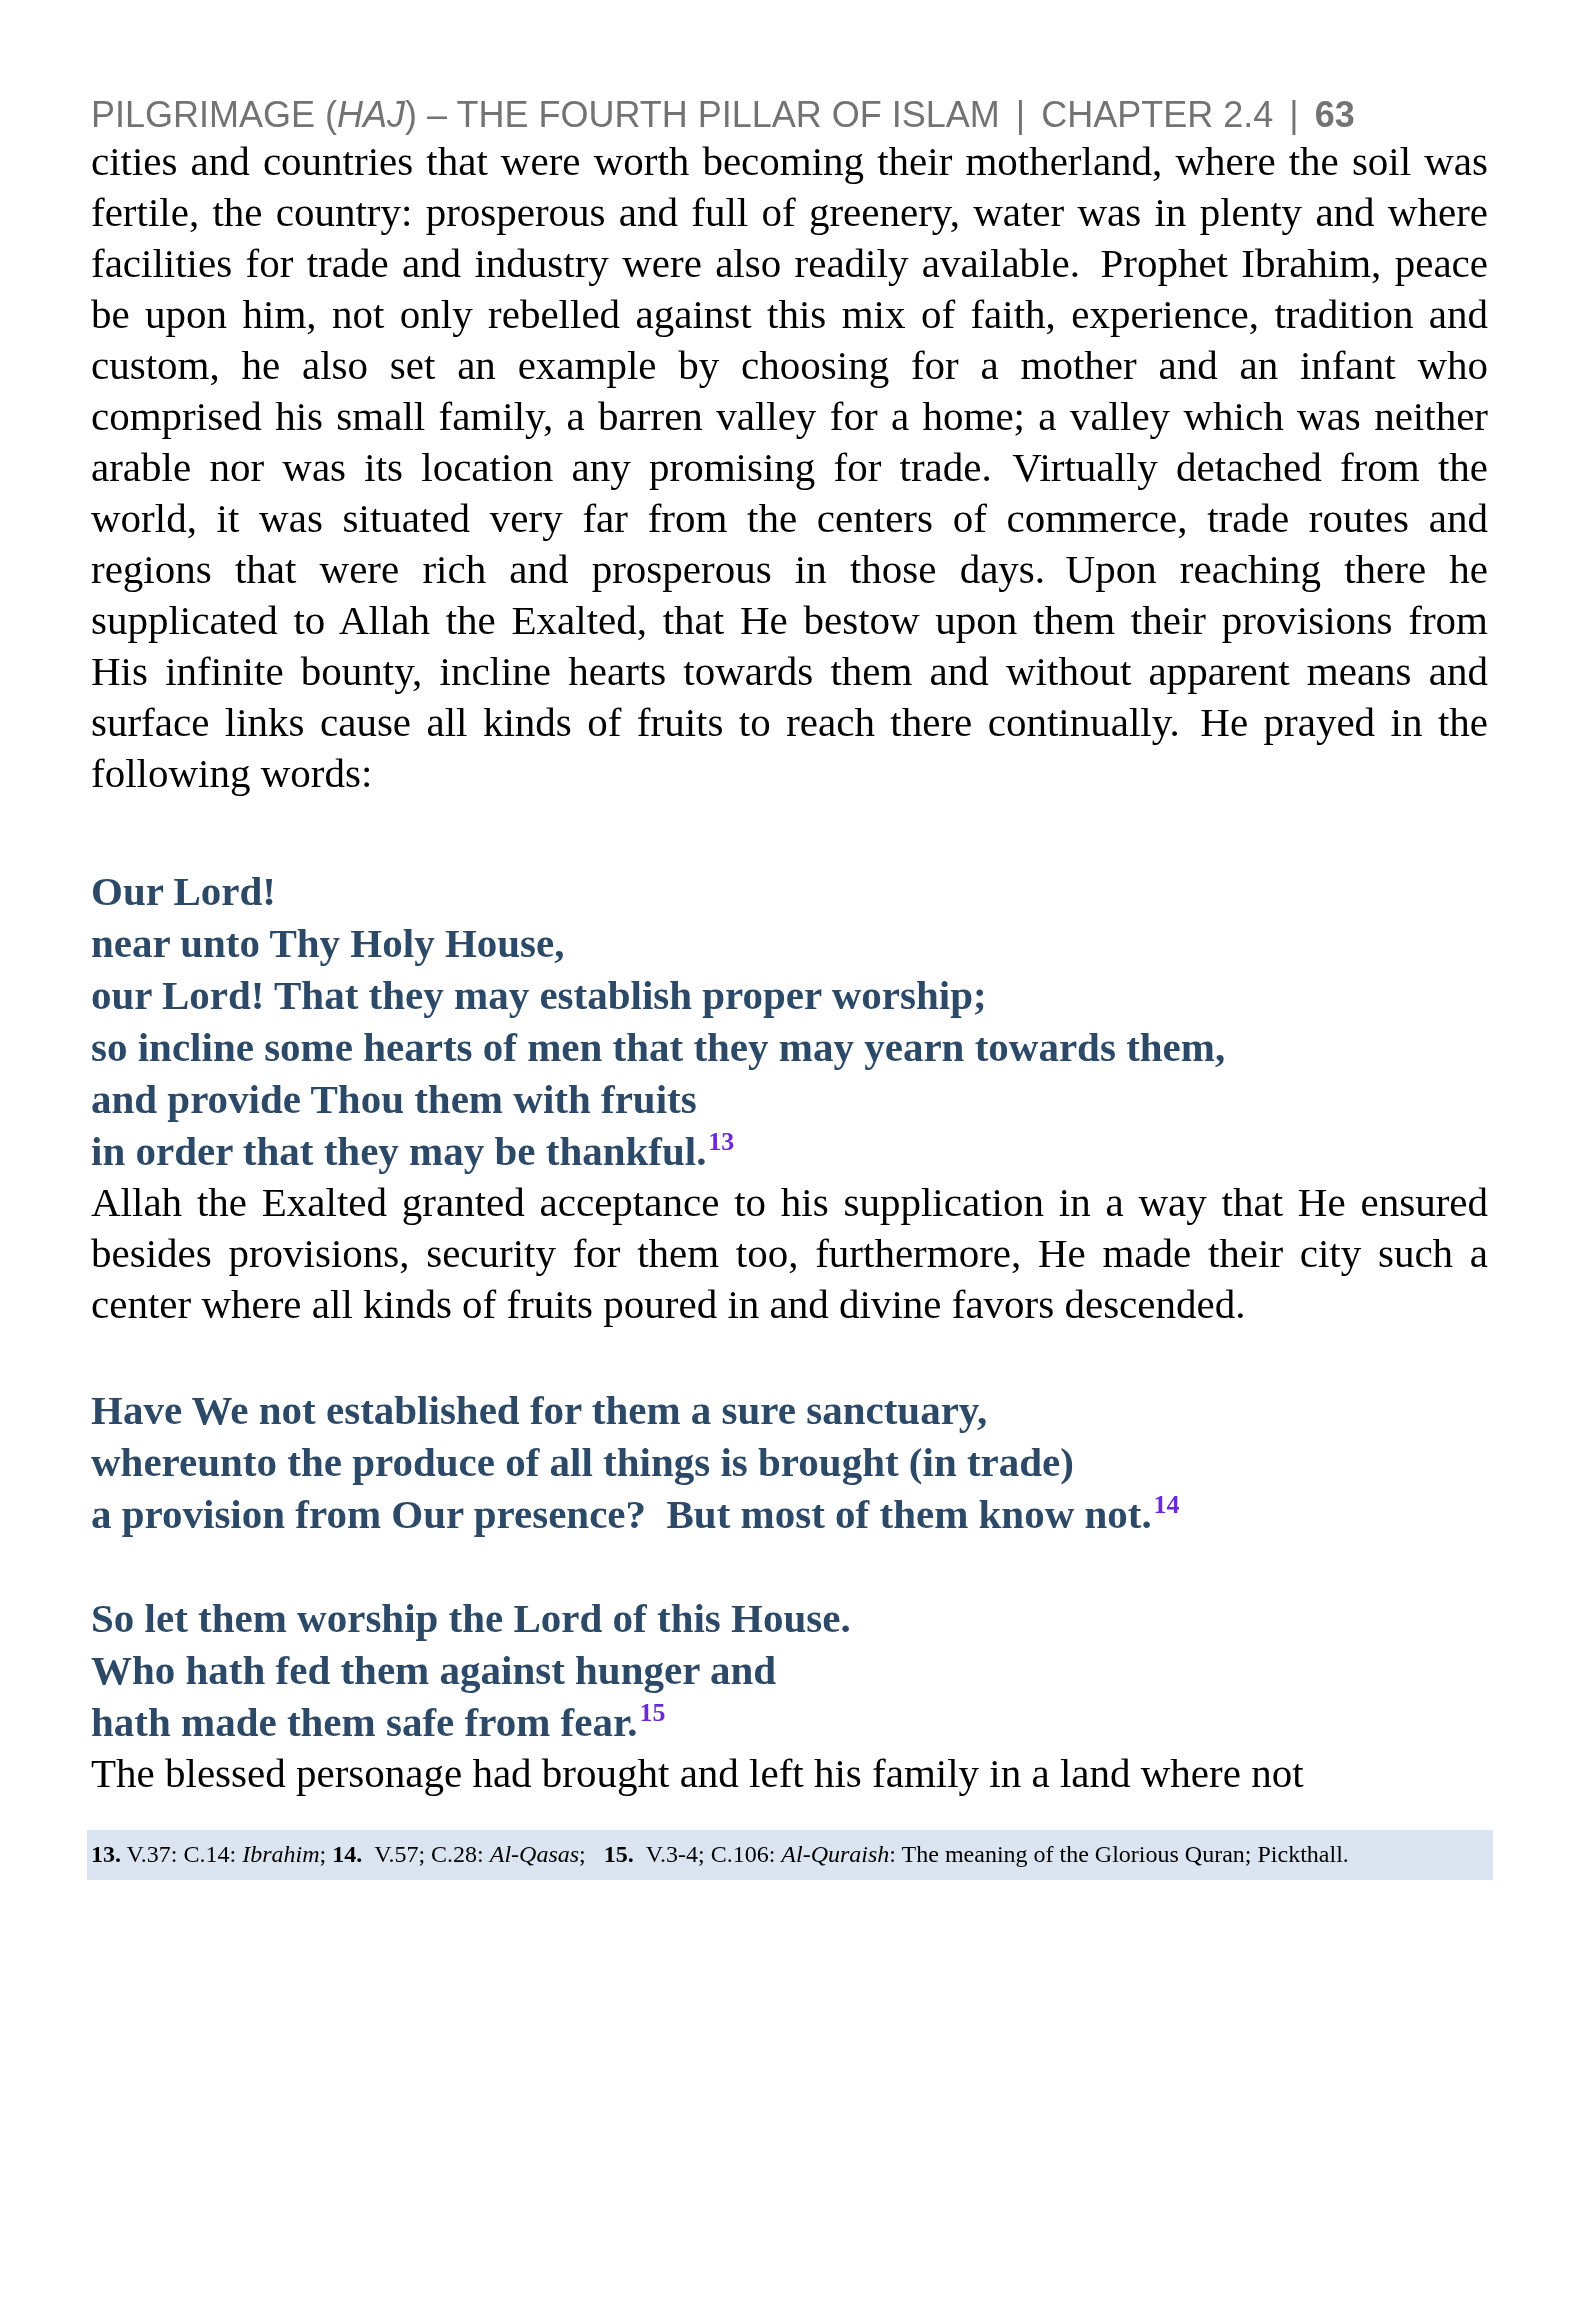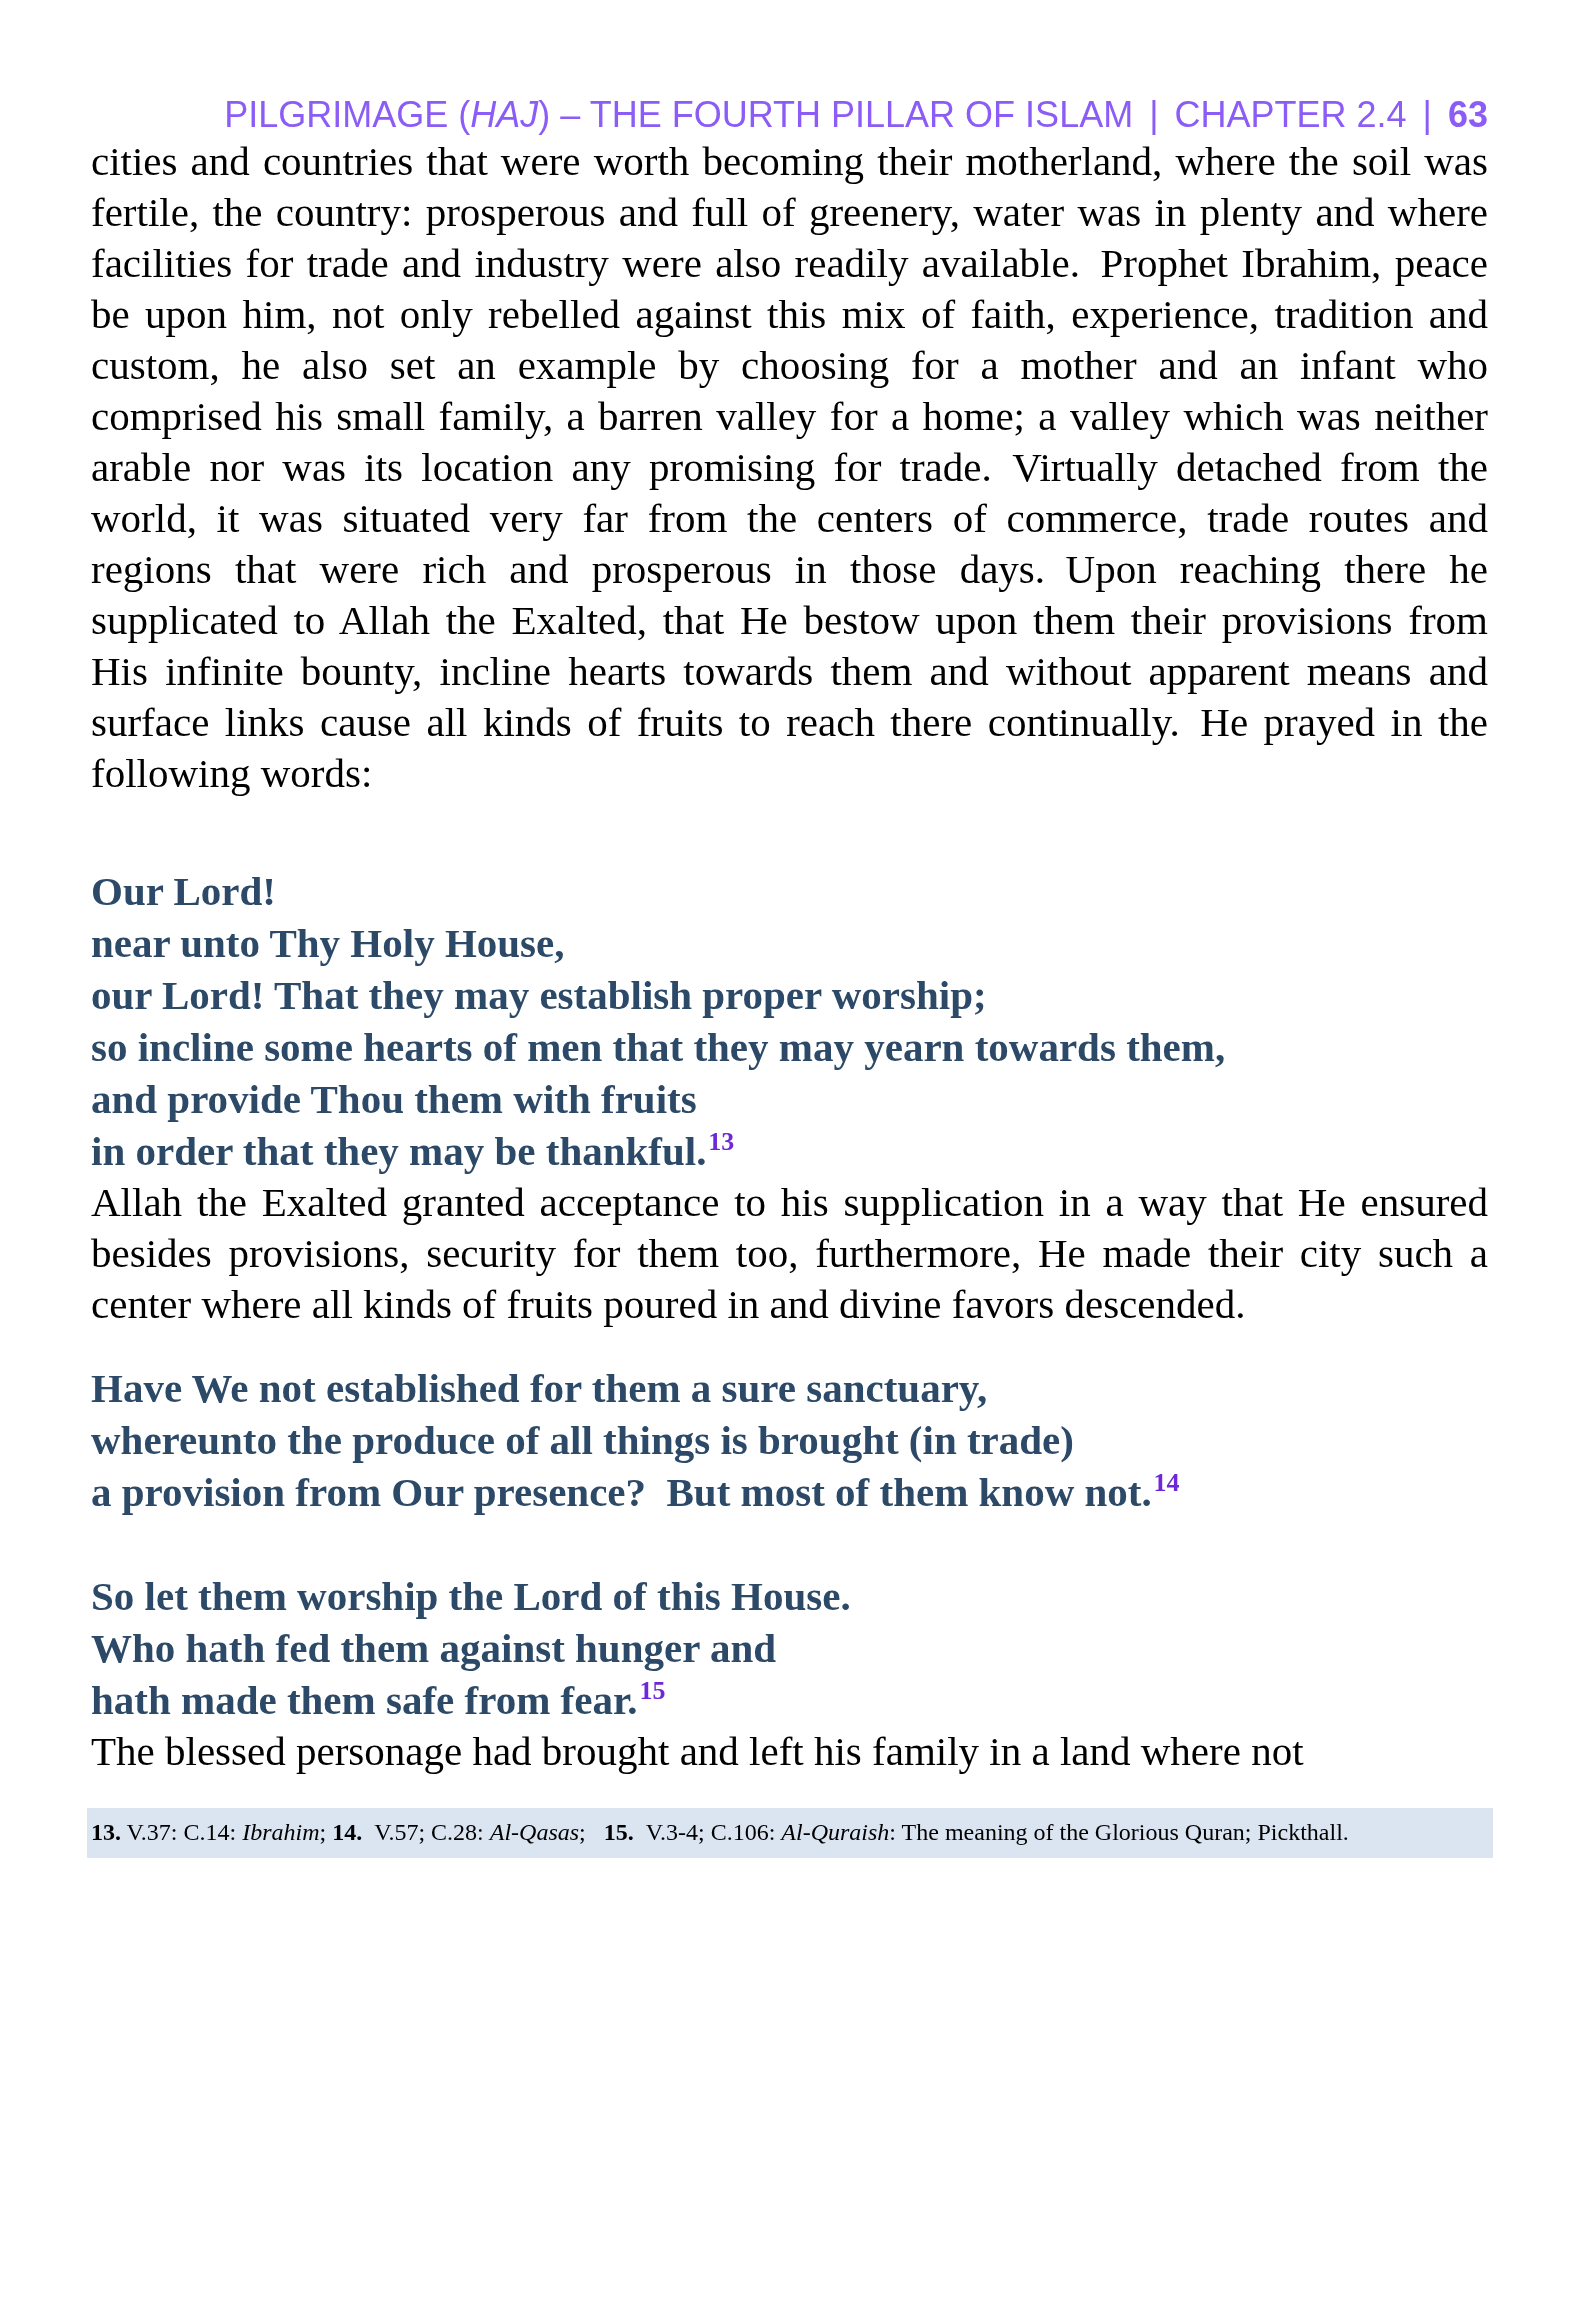--- a/index.html
+++ b/index.html
@@ -10,23 +10,22 @@
     box-sizing:border-box;
     padding:93px 82px 0 91px;
     font-family:"Liberation Serif", serif;
     color:#000000;
     overflow:hidden;
   }
   .header {
     font-family:"Liberation Sans", sans-serif;
     font-size:36px;
     line-height:43px;
-    text-align:right;
     white-space:nowrap;
-    color:#8b5cf6;
+    color:#737373;
   }
   .header .sep { display:inline-block; margin:0 16px; font-weight:400; }
   .header .pgnum { font-weight:700; }
   .header .ital { font-style:italic; }
   p.body {
     font-size:41px;
     line-height:51px;
     margin:0;
   }
   .just { text-align:justify; }
@@ -34,21 +33,21 @@
   .p2 { margin-top:62px; }
   .p3 { margin-top:62px; }
   .quote {
     text-align:left;
     color:#2c4a68;
     font-weight:bold;
     font-size:41px;
     line-height:52px;
   }
   .q1 { margin-top:66px; }
-  .q2 { margin-top:32px; }
+  .q2 { margin-top:54px; }
   .q3 { margin-top:52px; }
   .sup {
     color:#6d28d9;
     font-weight:700;
     font-size:26px;
     vertical-align:super;
     line-height:0;
     margin-left:1.8px;
   }
   .footnotes {

